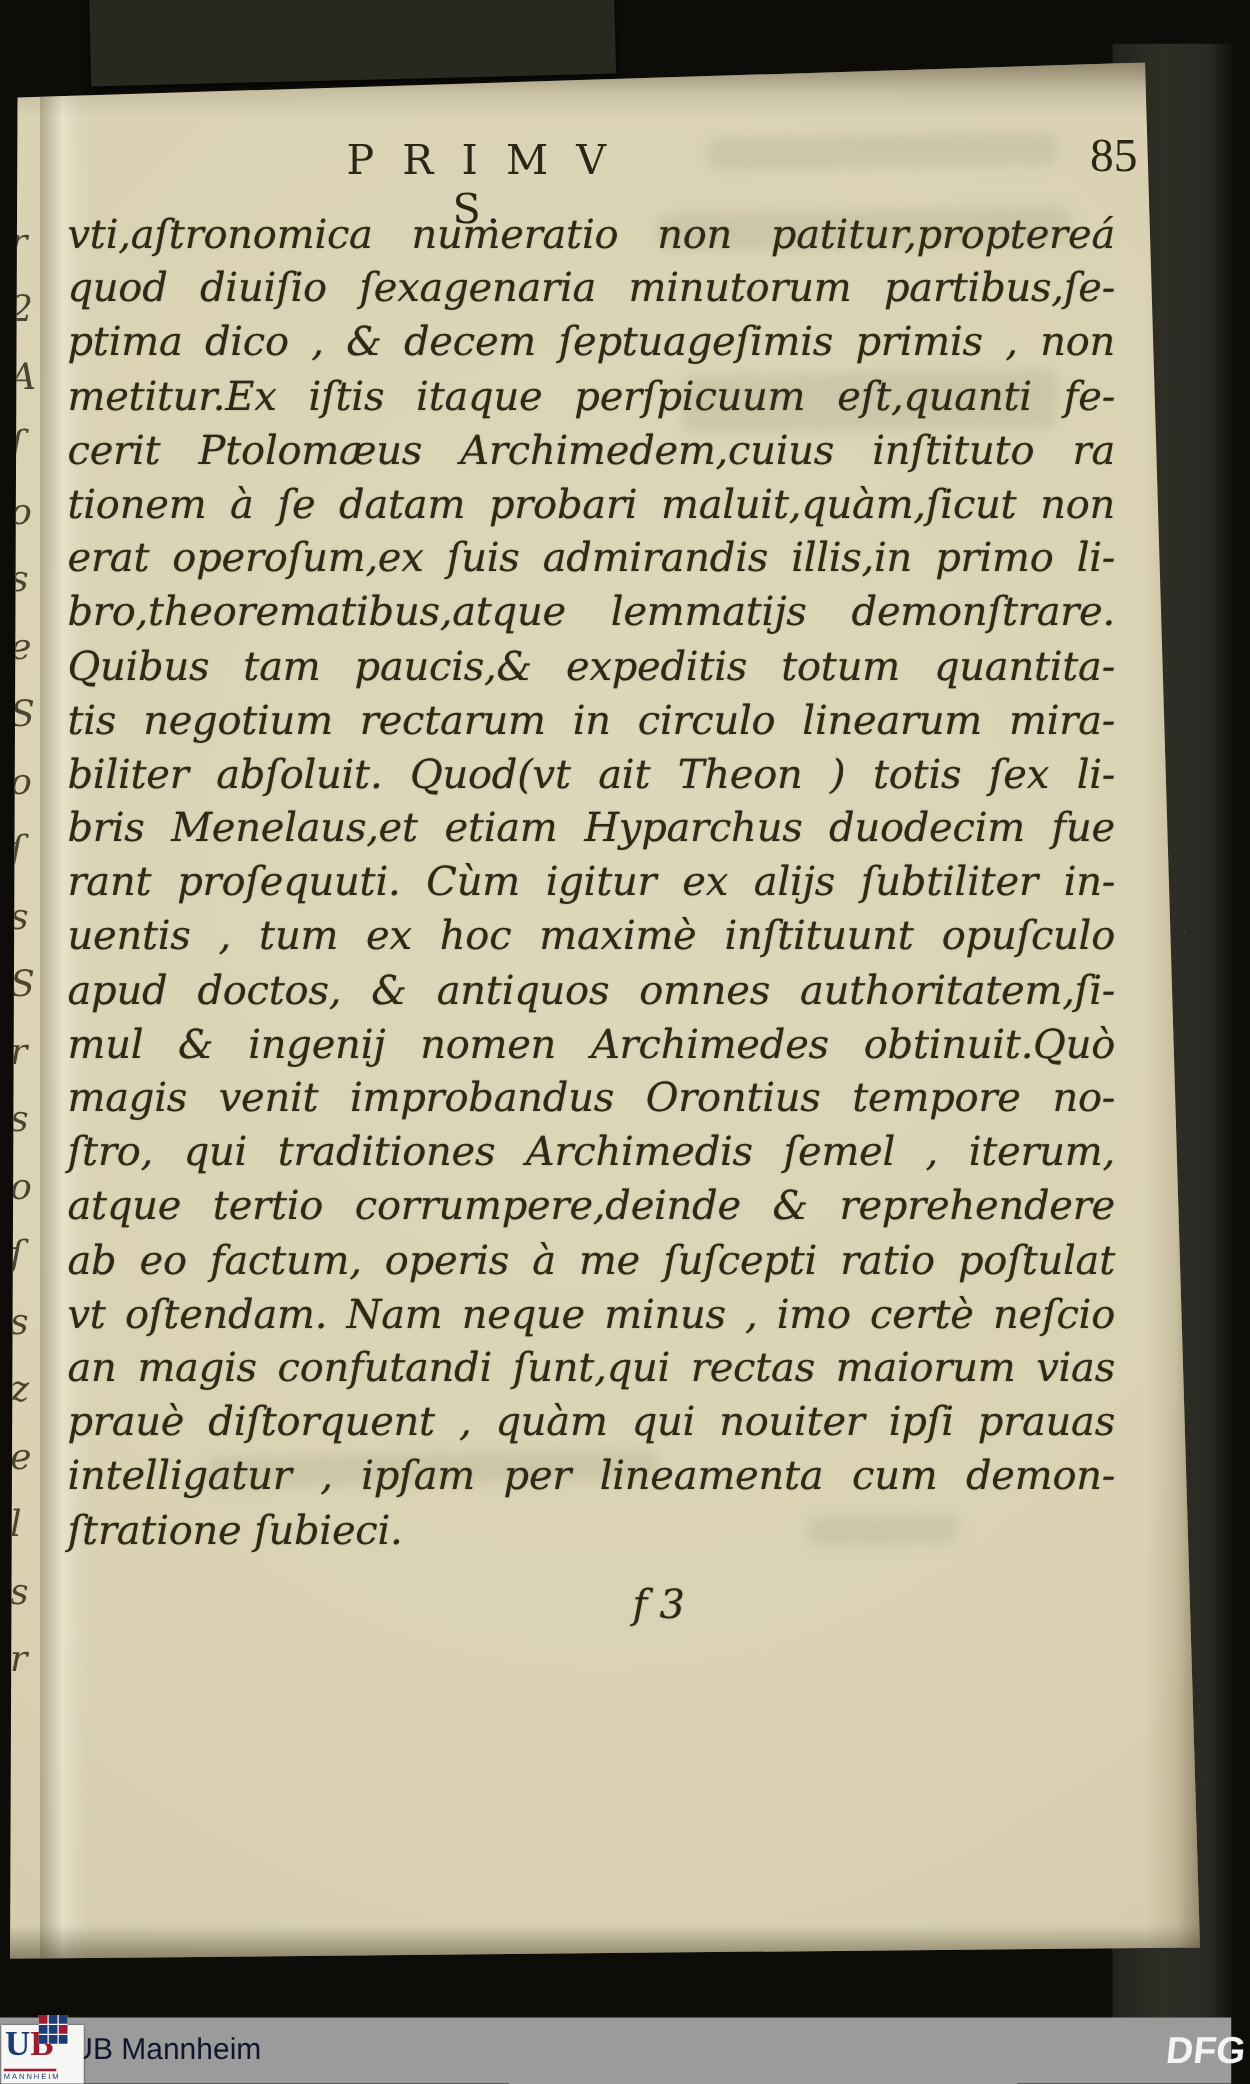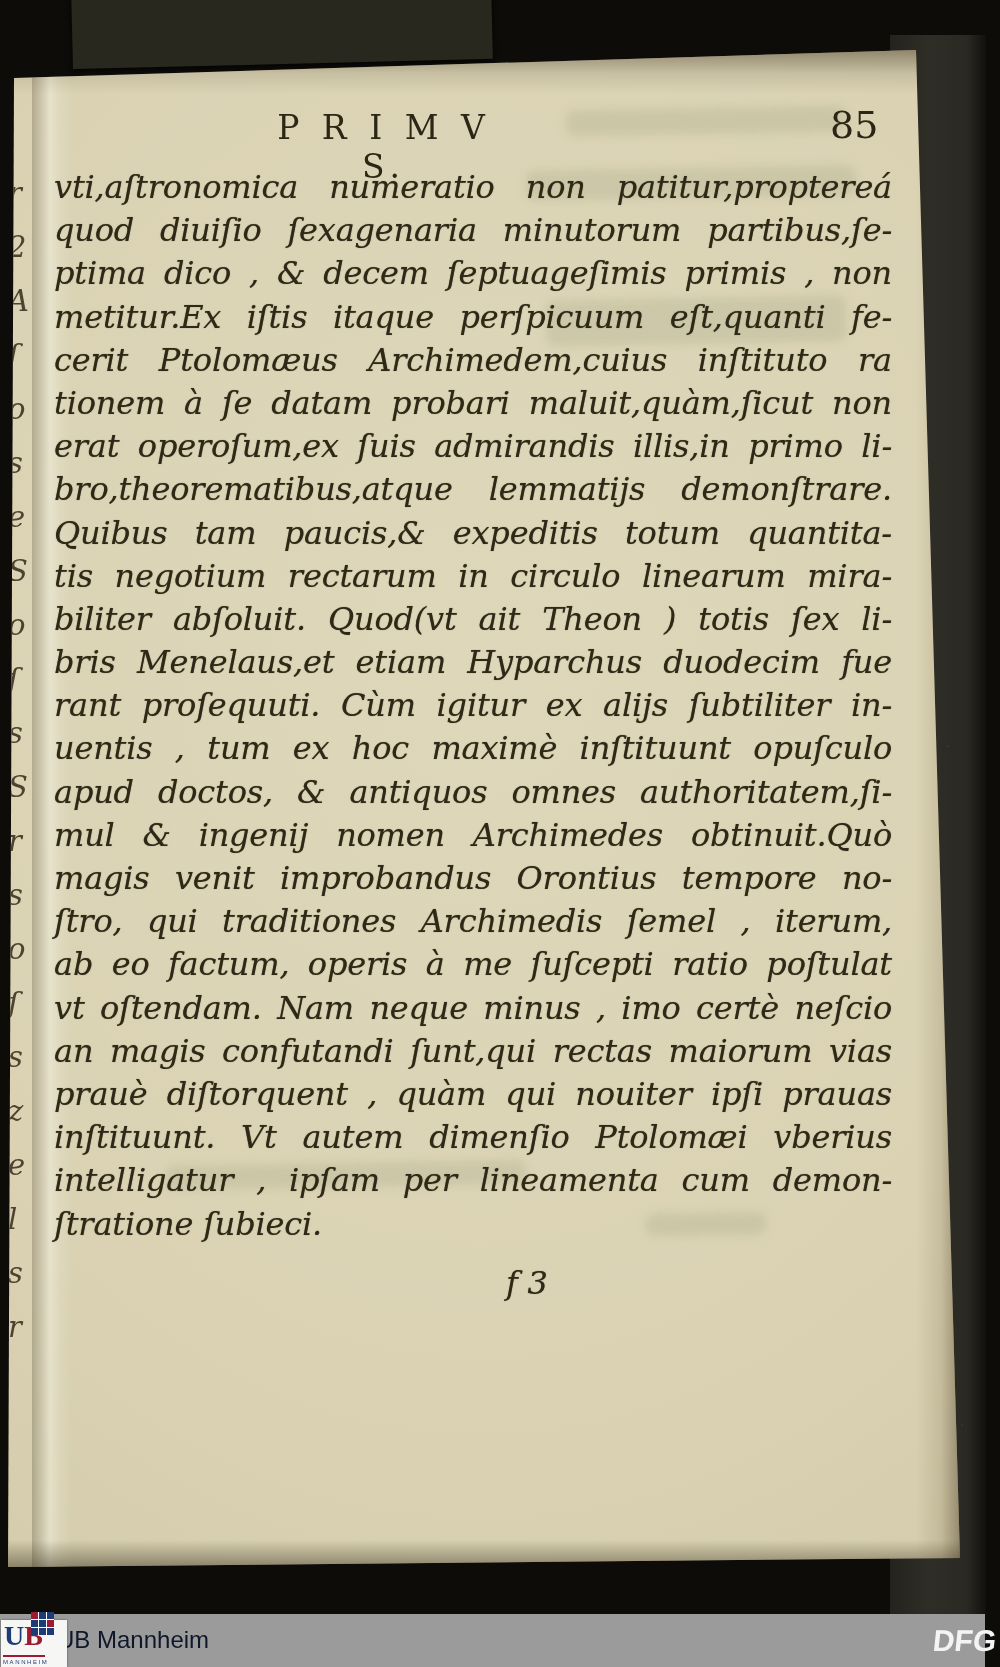--- a/index.html
+++ b/index.html
@@ -57,21 +57,21 @@
     font-style:italic;font-size:29px;line-height:54px;
     color:#3c３322;color:#3c3322;white-space:pre-line;text-align:left;
     opacity:.9;
   }
   
   .running-head{
     position:absolute;left:248px;top:60px;width:260px;
     font-size:33px;letter-spacing:6px;color:#2c2617;text-align:center;
   }
   .folio-number{
-    position:absolute;left:824px;top:55px;font-size:38px;color:#2c2617;
+    position:absolute;left:866px;top:55px;font-size:38px;color:#2c2617;font-family:Liberation Serif, serif;
   }
   .textblock{
     position:absolute;left:48px;top:118px;width:838px;
     font-style:italic;font-size:32px;line-height:43.2px;
     color:#2e2816;letter-spacing:-.2px;
     text-shadow:0 0 1px rgba(46,38,20,.55);
   }
   .textblock .line{
     text-align:justify;text-align-last:justify;height:43.2px;white-space:nowrap;
   }
@@ -169,25 +169,25 @@
     <div class="line">Quibus tam paucis,&amp; expeditis totum quantita-</div>
     <div class="line">tis negotium rectarum in circulo linearum mira-</div>
     <div class="line">biliter abſoluit. Quod(vt ait Theon ) totis ſex li-</div>
     <div class="line">bris Menelaus,et etiam Hyparchus duodecim fue</div>
     <div class="line">rant proſequuti. Cùm igitur ex alijs ſubtiliter in-</div>
     <div class="line">uentis , tum ex hoc maximè inſtituunt opuſculo</div>
     <div class="line">apud doctos, &amp; antiquos omnes authoritatem,ſi-</div>
     <div class="line">mul &amp; ingenij nomen Archimedes obtinuit.Quò</div>
     <div class="line">magis venit improbandus Orontius tempore no-</div>
     <div class="line">ſtro, qui traditiones Archimedis ſemel , iterum,</div>
+    <div class="line">atque tertio corrumpere,deinde &amp; reprehendere</div>
     <div class="line">ab eo factum, operis à me ſuſcepti ratio poſtulat</div>
     <div class="line">vt oſtendam. Nam neque minus , imo certè neſcio</div>
     <div class="line">an magis confutandi ſunt,qui rectas maiorum vias</div>
     <div class="line">prauè diſtorquent , quàm qui nouiter ipſi prauas</div>
-    <div class="line">inſtituunt. Vt autem dimenſio Ptolomæi vberius</div>
     <div class="line">intelligatur , ipſam per lineamenta cum demon-</div>
     <div class="line short">ſtratione ſubieci.</div>
     <div class="signature">f  3</div>
   </div>
 
   <div class="edge-right"></div>
   <div class="edge-top"></div>
   <div class="edge-bottom"></div>
 </div>
 

